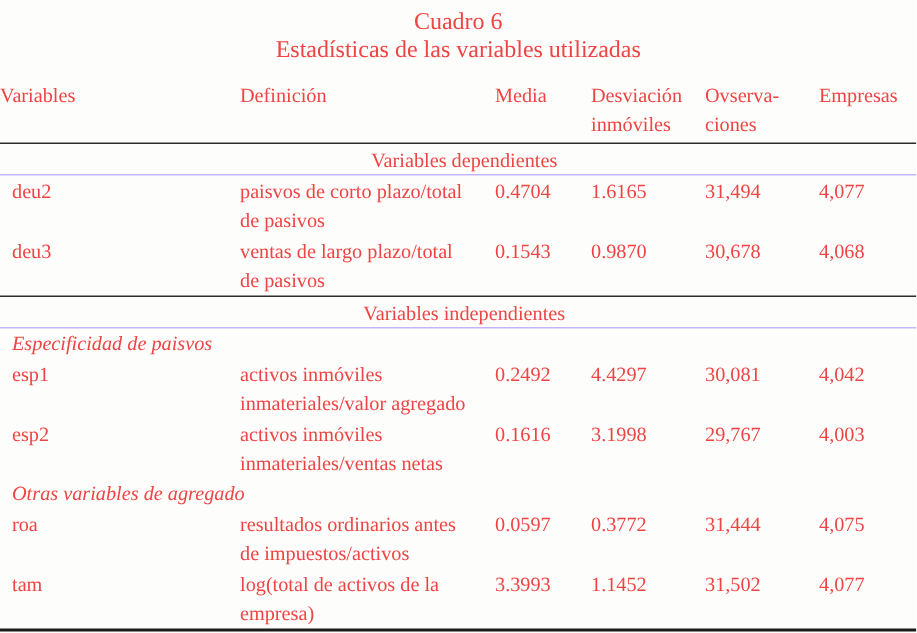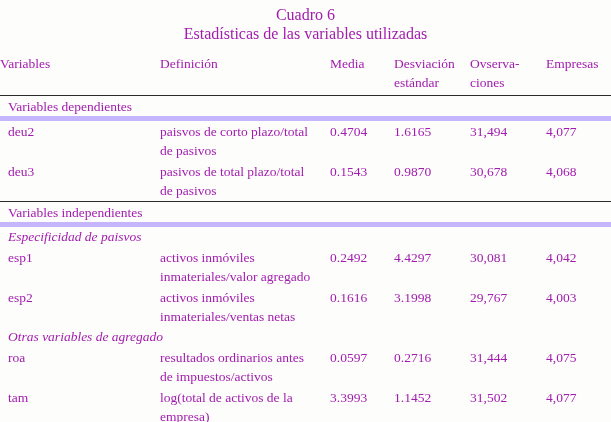--- a/index.html
+++ b/index.html
@@ -2,21 +2,21 @@
 <html><head>
 <meta charset="utf-8">
 <style>
   html, body { margin: 0; padding: 0; }
   .page {
     width: 611px;
     height: 422px;
     overflow: hidden;
     box-sizing: border-box;
     background: #fdfdfb;
-    color: #a21caf;
+    color: #ef4444;
     font-family: "Liberation Serif", "DejaVu Serif", serif;
   }
   .title-block { text-align: center; padding-top: 5px; }
   .title-line { font-size: 16px; line-height: 19px; }
 
   table.stats {
     width: 611px;
     table-layout: fixed;
     border-collapse: collapse;
     border-bottom: 2px solid #1b1b1b;
@@ -38,24 +38,24 @@
     vertical-align: top;
     padding: 1px 0;
   }
   td.var-cell  { text-align: left; padding-left: 8px; }
   td.def-cell  { text-align: left; margin-left: 40px; }
   td.num-cell  { }
   .def-line { display: block; }
 
   tr.section-row td {
     border-top: 1px solid #2b2b2b;
-    border-bottom: 5px solid #c4b5fd;
+    border-bottom: 1px solid #c4b5fd;
     line-height: 17px;
     padding: 2px 0 1px 8px;
-    text-align: left;
+    text-align: center;
     font-family: Liberation Serif, serif;
   }
   tr.subsection-row td {
     font-style: italic;
     line-height: 16px;
     padding: 2px 0 2px 8px;
     text-align: left;
   }
 </style>
 </head>
@@ -86,21 +86,21 @@
         <th>
           <span class="hline">Definición</span>
           <span class="hline"></span>
         </th>
         <th>
           <span class="hline">Media</span>
           <span class="hline"></span>
         </th>
         <th>
           <span class="hline">Desviación</span>
-          <span class="hline">estándar</span>
+          <span class="hline">inmóviles</span>
         </th>
         <th>
           <span class="hline">Ovserva-</span>
           <span class="hline">ciones</span>
         </th>
         <th>
           <span class="hline">Empresas</span>
           <span class="hline"></span>
         </th>
       </tr>
@@ -119,21 +119,21 @@
         </td>
         <td class="num-cell">0.4704</td>
         <td class="num-cell">1.6165</td>
         <td class="num-cell">31,494</td>
         <td class="num-cell">4,077</td>
       </tr>
 
       <tr>
         <td class="var-cell">deu3</td>
         <td class="def-cell">
-          <span class="def-line">pasivos de total plazo/total</span>
+          <span class="def-line">ventas de largo plazo/total</span>
           <span class="def-line">de pasivos</span>
         </td>
         <td class="num-cell">0.1543</td>
         <td class="num-cell">0.9870</td>
         <td class="num-cell">30,678</td>
         <td class="num-cell">4,068</td>
       </tr>
 
       <tr class="section-row">
         <td colspan="6">Variables independientes</td>
@@ -171,21 +171,21 @@
         <td colspan="6">Otras variables de agregado</td>
       </tr>
 
       <tr>
         <td class="var-cell">roa</td>
         <td class="def-cell">
           <span class="def-line">resultados ordinarios antes</span>
           <span class="def-line">de impuestos/activos</span>
         </td>
         <td class="num-cell">0.0597</td>
-        <td class="num-cell">0.2716</td>
+        <td class="num-cell">0.3772</td>
         <td class="num-cell">31,444</td>
         <td class="num-cell">4,075</td>
       </tr>
 
       <tr>
         <td class="var-cell">tam</td>
         <td class="def-cell">
           <span class="def-line">log(total de activos de la</span>
           <span class="def-line">empresa)</span>
         </td>

